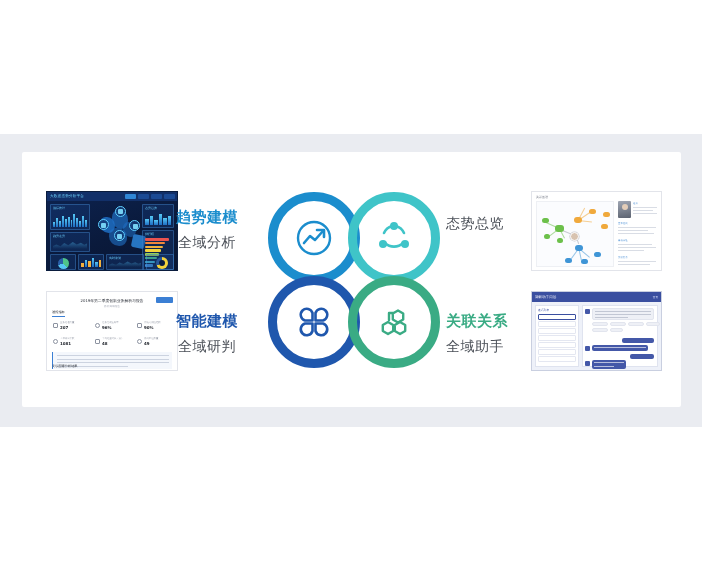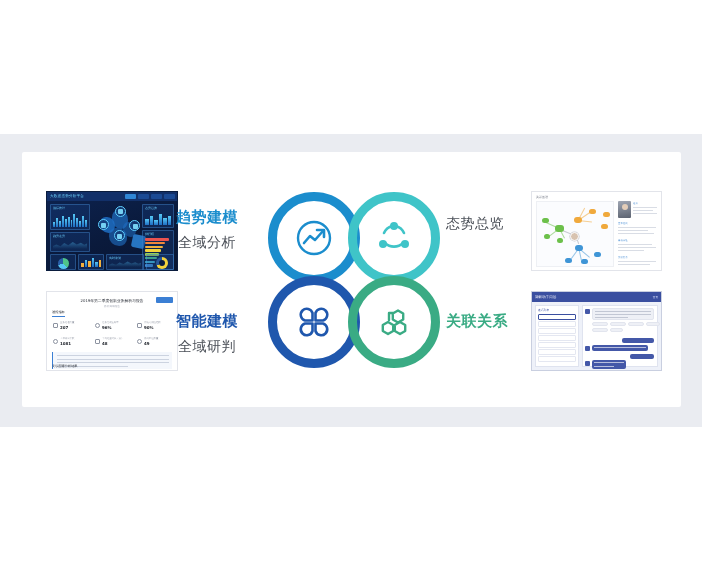--- a/index.html
+++ b/index.html
@@ -491,15 +491,16 @@
     <div class="l1" style="color:#1f57ad;">智能建模</div>
     <div class="l2">全域研判</div>
   </div>
 
   <div class="lab right l-tr">
     <div class="l2">态势总览</div>
   </div>
 
   <div class="lab right l-br">
     <div class="l1" style="color:#3aab84;">关联关系</div>
+    <div class="l2">全域助手</div>
   </div>
 
 </div>
 
 </body></html>

